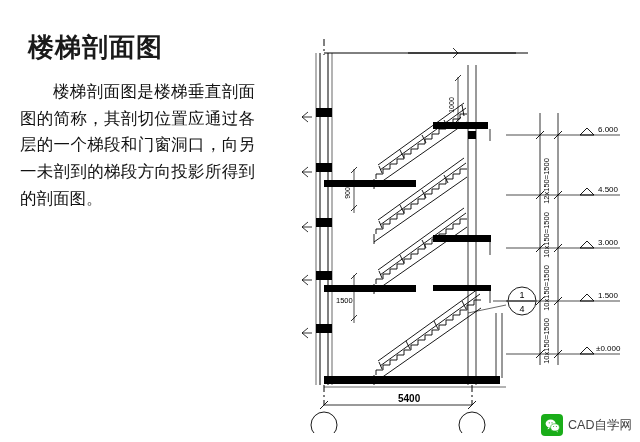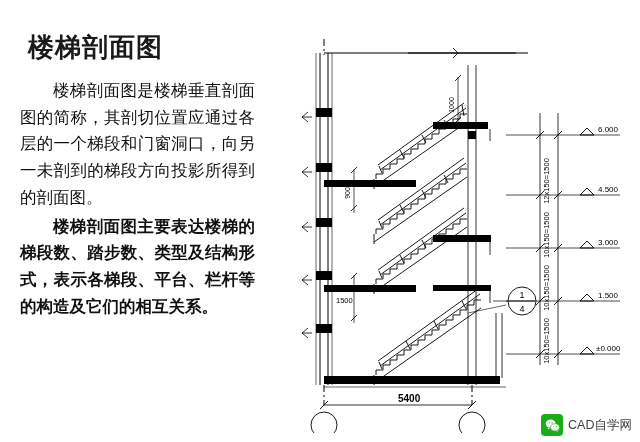--- a/index.html
+++ b/index.html
@@ -18,21 +18,21 @@
   }
   .title{
     font-size:26px;font-weight:bold;color:#1a1a1a;
     letter-spacing:1px;margin:0 0 14px 8px;
     font-family:"Liberation Serif", serif;
   }
   .para{
     font-size:16.5px;line-height:1.62;color:#111;
     text-align:justify;margin:0 0 2px 0;
     text-indent:2em;
-    font-family:Liberation Mono, monospace;
+    font-family:Liberation Serif, serif;
   }
   .para.bold{font-weight:bold;}
 
   
   .drawing{position:absolute;left:258px;top:13px;width:382px;height:420px;}
   svg{display:block;}
 
   
   .wm{
     position:absolute;right:8px;bottom:6px;
@@ -46,21 +46,20 @@
   .wm-text{font-size:12.5px;color:#444;font-family:"Liberation Sans", sans-serif;}
 </style>
 </head>
 <body>
 
 <div id="page">
 
   <div class="left-col">
     <h1 class="title">楼梯剖面图</h1>
     <p class="para">楼梯剖面图是楼梯垂直剖面图的简称，其剖切位置应通过各层的一个梯段和门窗洞口，向另一未剖到的梯段方向投影所得到的剖面图。</p>
-    <p class="para bold">楼梯剖面图主要表达楼梯的梯段数、踏步数、类型及结构形式，表示各梯段、平台、栏杆等的构造及它们的相互关系。</p>
   </div>
 
   <div class="drawing">
     <svg width="382" height="420" viewBox="0 0 382 420" xmlns="http://www.w3.org/2000/svg">
       <defs>
         <marker id="arrowL" markerWidth="7" markerHeight="7" refX="6" refY="3" orient="auto">
           <path d="M6,0 L6,6 L0,3 z" fill="#000"></path>
         </marker>
         <marker id="arrowR" markerWidth="7" markerHeight="7" refX="1" refY="3" orient="auto">
           <path d="M1,0 L1,6 L7,3 z" fill="#000"></path>

